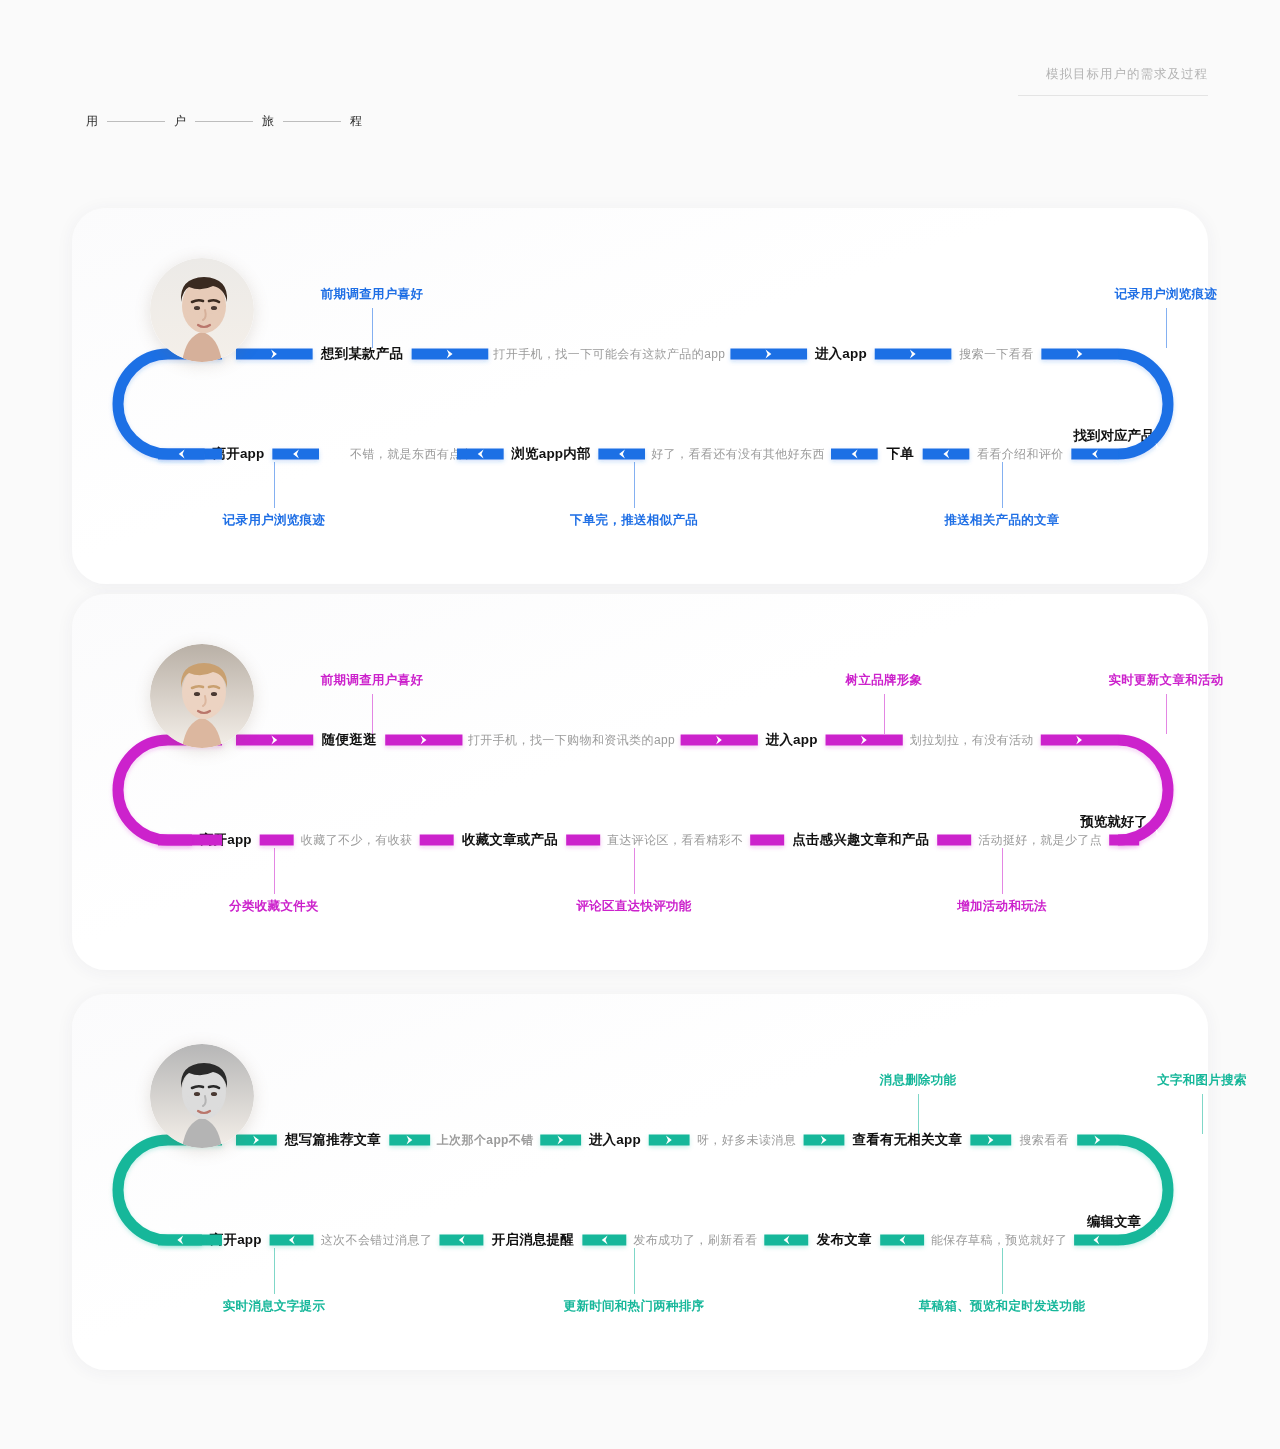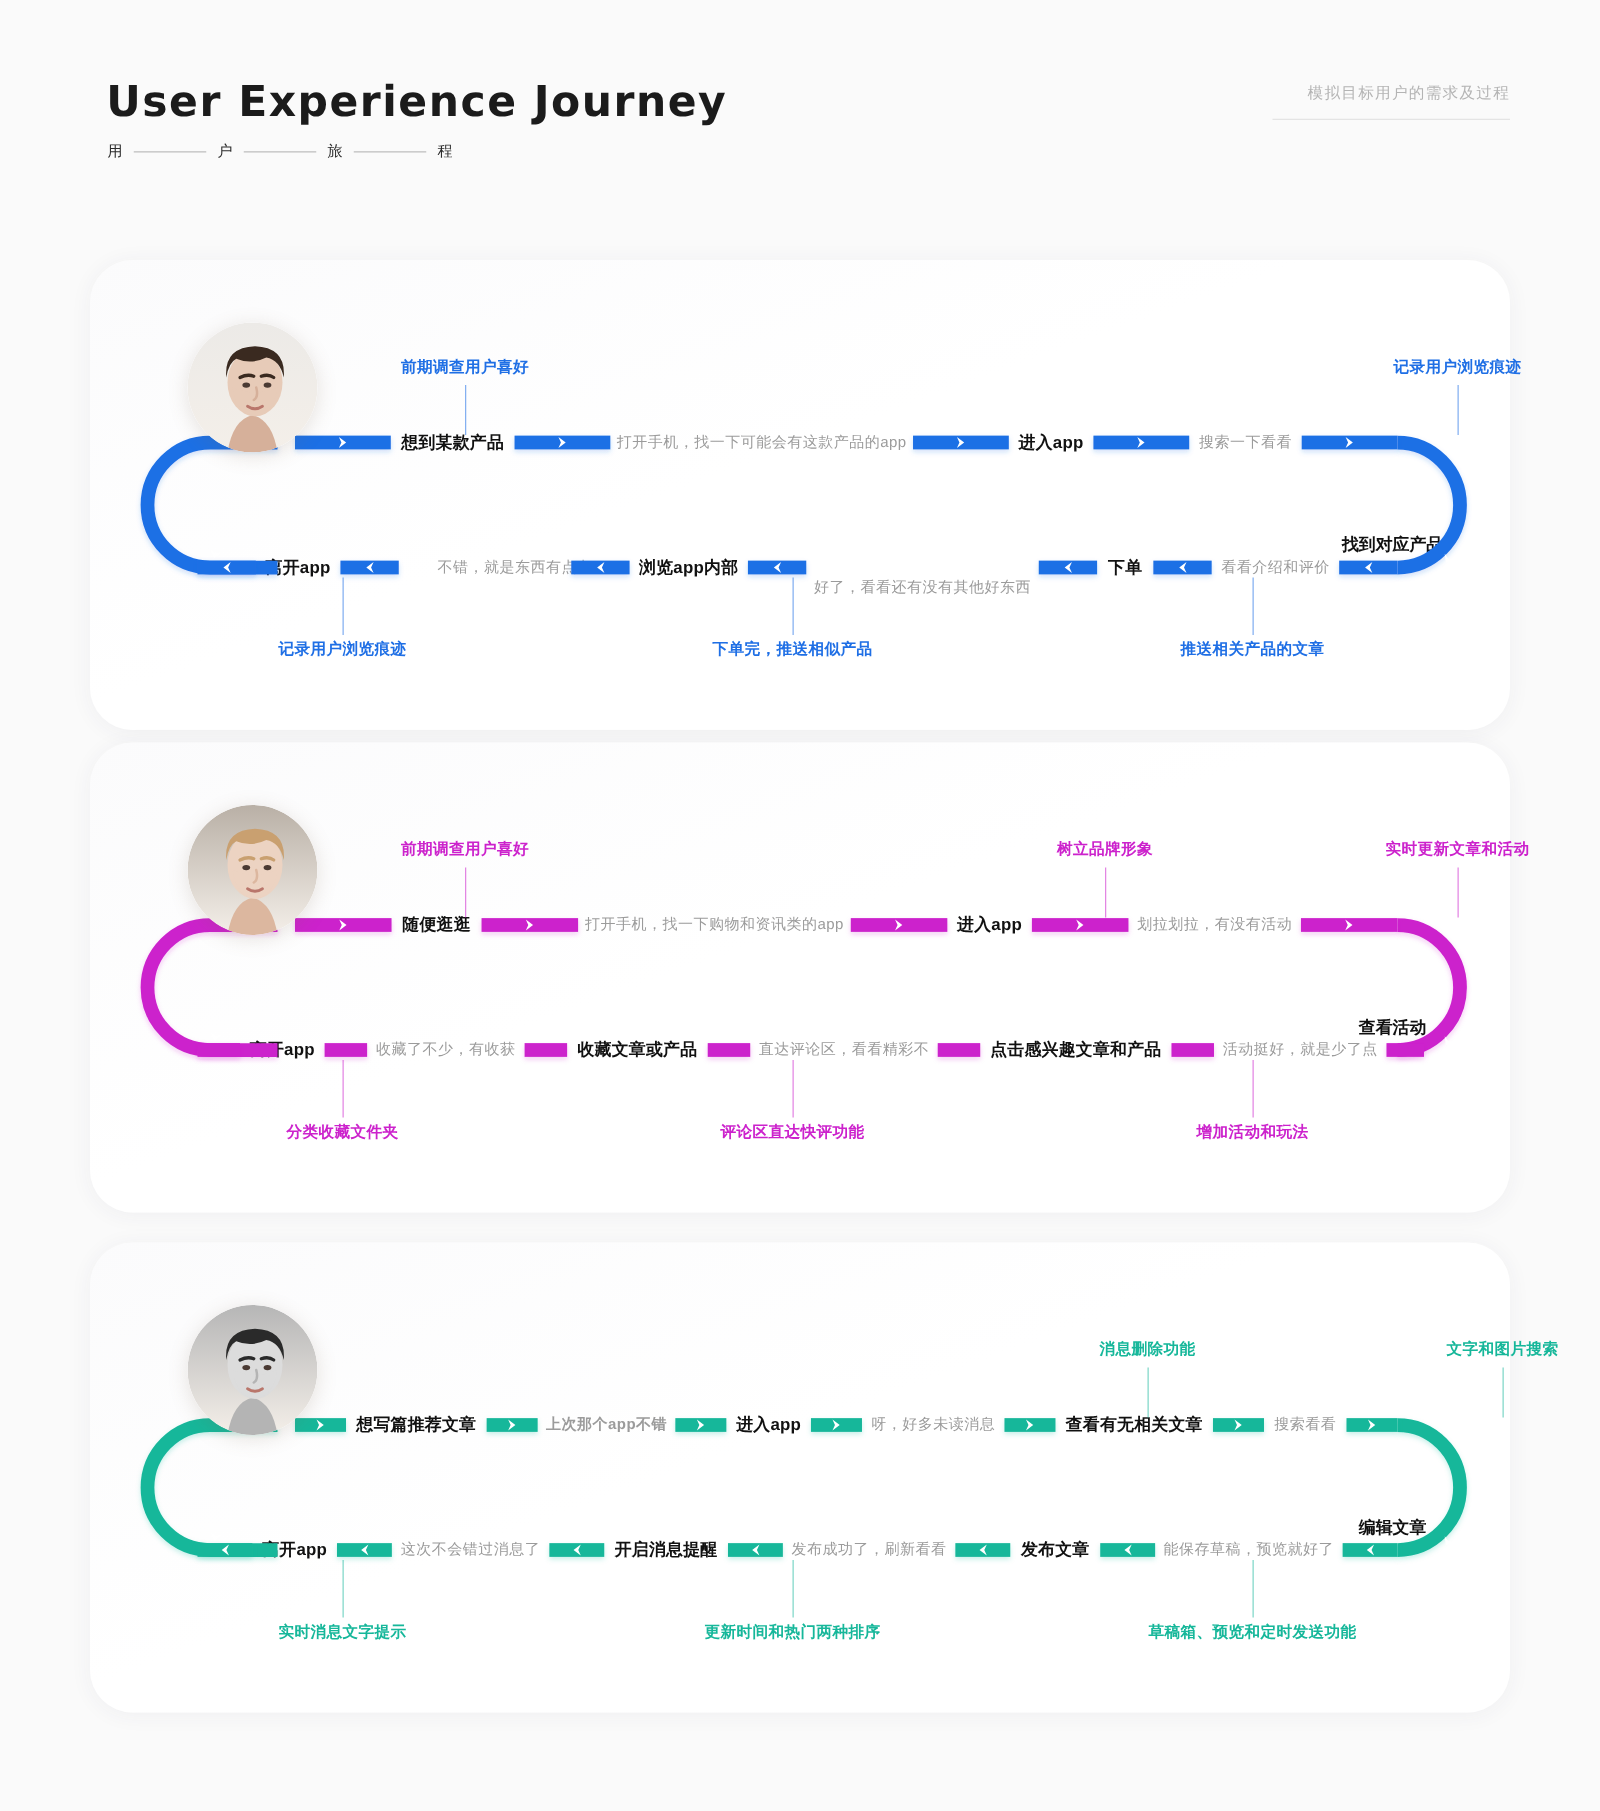--- a/index.html
+++ b/index.html
@@ -82,21 +82,20 @@
     position:absolute;
     font-size:12.5px;font-weight:700;white-space:nowrap;
     transform:translate(-50%,-50%);letter-spacing:.3px;
   }
   .ann-line{position:absolute;width:1px;}
 </style>
 </head>
 <body>
 
 <div class="header">
-  <div class="title">User Experience Journey</div>
   <div class="subtitle-cn">
     <span class="ch">用</span>
     <span class="rule"></span>
     <span class="ch">户</span>
     <span class="rule"></span>
     <span class="ch">旅</span>
     <span class="rule"></span>
     <span class="ch">程</span>
   </div>
   <div class="header-note">模拟目标用户的需求及过程</div>
@@ -105,21 +104,21 @@
 
 <div class="card" id="card-0">
     <div class="journey">
       <div class="node" style="left: 290.132px; top: 146px;">想到某款产品</div>
       <div class="quote" style="left: 537.344px; top: 146px;">打开手机，找一下可能会有这款产品的app</div>
       <div class="node" style="left: 768.896px; top: 146px;">进入app</div>
       <div class="quote" style="left: 924.368px; top: 146px;">搜索一下看看</div>
       <div class="node" style="left: 166.503px; top: 246px;">离开app</div>
       <div class="quote" style="left: 316.006px; top: 246px; margin-left: 24px;">不错，就是东西有点杂</div>
       <div class="node" style="left: 479.009px; top: 246px;">浏览app内部</div>
-      <div class="quote" style="left: 666.011px; top: 262px;">好了，看看还有没有其他好东西</div>
+      <div class="quote" style="left: 666.011px; top: 246px;">好了，看看还有没有其他好东西</div>
       <div class="node" style="left: 828.174px; top: 246px;">下单</div>
       <div class="quote" style="left: 948.337px; top: 246px;">看看介绍和评价</div>
       <div class="turn-label" style="left: 1042px; top: 196px;">找到对应产品</div>
       <div class="ann" style="left: 300px; top: 86px; color: rgb(31, 111, 229);">前期调查用户喜好</div>
       <div class="ann-line" style="left: 300px; top: 100px; height: 40px; background: rgb(31, 111, 229); opacity: 0.55;"></div>
       <div class="ann" style="left: 1094px; top: 86px; color: rgb(31, 111, 229);">记录用户浏览痕迹</div>
       <div class="ann-line" style="left: 1094px; top: 100px; height: 40px; background: rgb(31, 111, 229); opacity: 0.55;"></div>
       <div class="ann" style="left: 202px; top: 312px; color: rgb(31, 111, 229);">记录用户浏览痕迹</div>
       <div class="ann-line" style="left: 202px; top: 254px; height: 46px; background: rgb(31, 111, 229); opacity: 0.55;"></div>
       <div class="ann" style="left: 562px; top: 312px; color: rgb(31, 111, 229);">下单完，推送相似产品</div>
@@ -203,21 +202,21 @@
       <div class="node" style="left: 277.232px; top: 146px;">随便逛逛</div>
       <div class="quote" style="left: 499.544px; top: 146px;">打开手机，找一下购物和资讯类的app</div>
       <div class="node" style="left: 719.696px; top: 146px;">进入app</div>
       <div class="quote" style="left: 899.768px; top: 146px;">划拉划拉，有没有活动</div>
       <div class="node" style="left: 153.84px; top: 246px;">离开app</div>
       <div class="quote" style="left: 284.68px; top: 246px;">收藏了不少，有收获</div>
       <div class="node" style="left: 437.93px; top: 246px;">收藏文章或产品</div>
       <div class="quote" style="left: 603.18px; top: 246px;">直达评论区，看看精彩不</div>
       <div class="node" style="left: 788.68px; top: 246px;">点击感兴趣文章和产品</div>
       <div class="quote" style="left: 968.18px; top: 246px;">活动挺好，就是少了点</div>
-      <div class="turn-label" style="left: 1042px; top: 196px;">查看活动</div>
+      <div class="turn-label" style="left: 1042px; top: 196px;">预览就好了</div>
       <div class="ann" style="left: 300px; top: 86px; color: rgb(204, 34, 204);">前期调查用户喜好</div>
       <div class="ann-line" style="left: 300px; top: 100px; height: 40px; background: rgb(204, 34, 204); opacity: 0.55;"></div>
       <div class="ann" style="left: 812px; top: 86px; color: rgb(204, 34, 204);">树立品牌形象</div>
       <div class="ann-line" style="left: 812px; top: 100px; height: 40px; background: rgb(204, 34, 204); opacity: 0.55;"></div>
       <div class="ann" style="left: 1094px; top: 86px; color: rgb(204, 34, 204);">实时更新文章和活动</div>
       <div class="ann-line" style="left: 1094px; top: 100px; height: 40px; background: rgb(204, 34, 204); opacity: 0.55;"></div>
       <div class="ann" style="left: 202px; top: 312px; color: rgb(204, 34, 204);">分类收藏文件夹</div>
       <div class="ann-line" style="left: 202px; top: 254px; height: 46px; background: rgb(204, 34, 204); opacity: 0.55;"></div>
       <div class="ann" style="left: 562px; top: 312px; color: rgb(204, 34, 204);">评论区直达快评功能</div>
       <div class="ann-line" style="left: 562px; top: 254px; height: 46px; background: rgb(204, 34, 204); opacity: 0.55;"></div>

